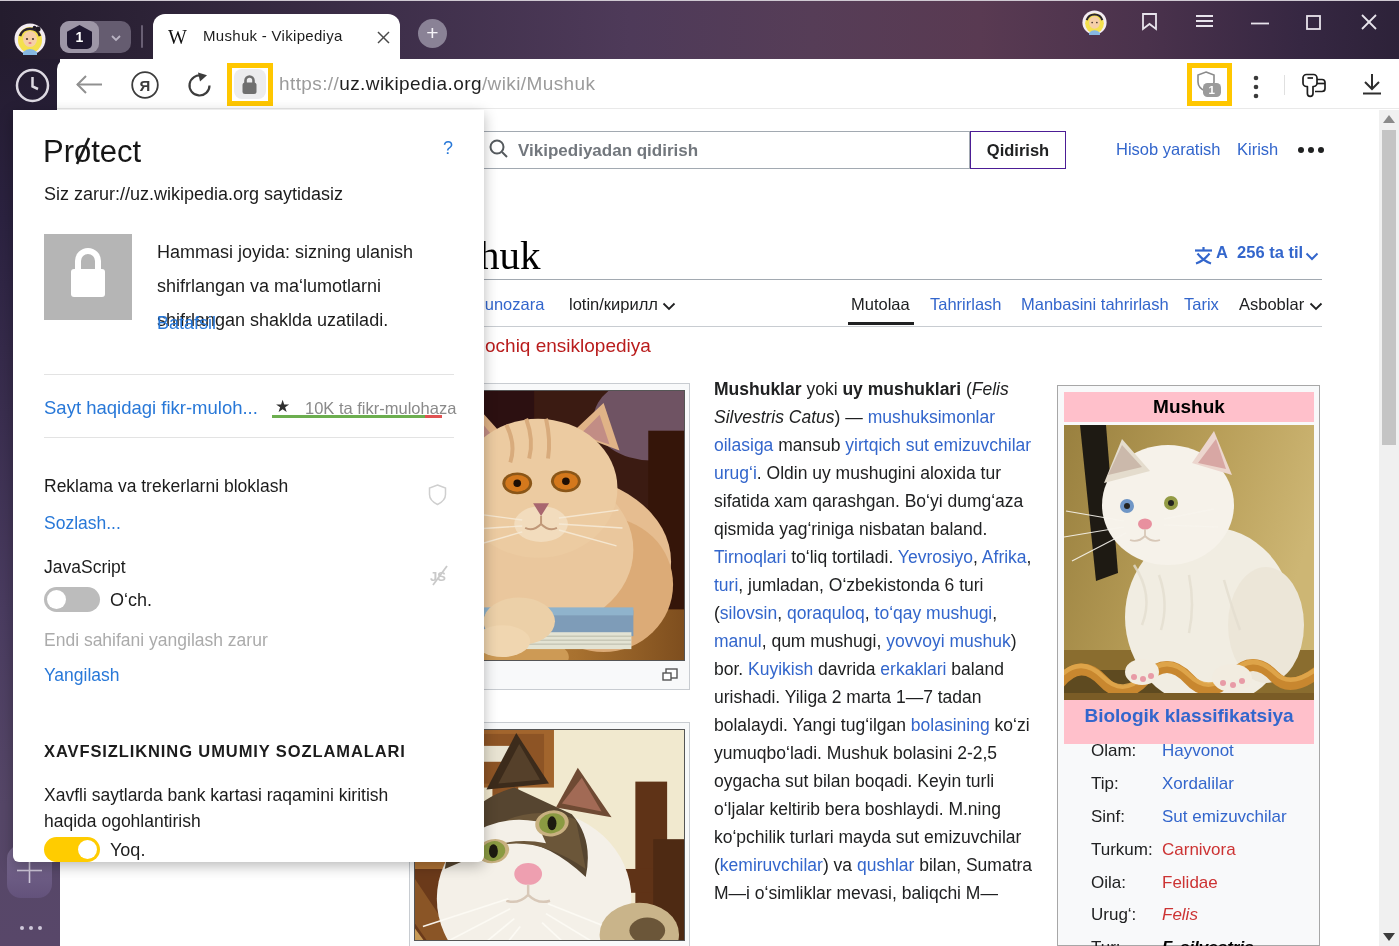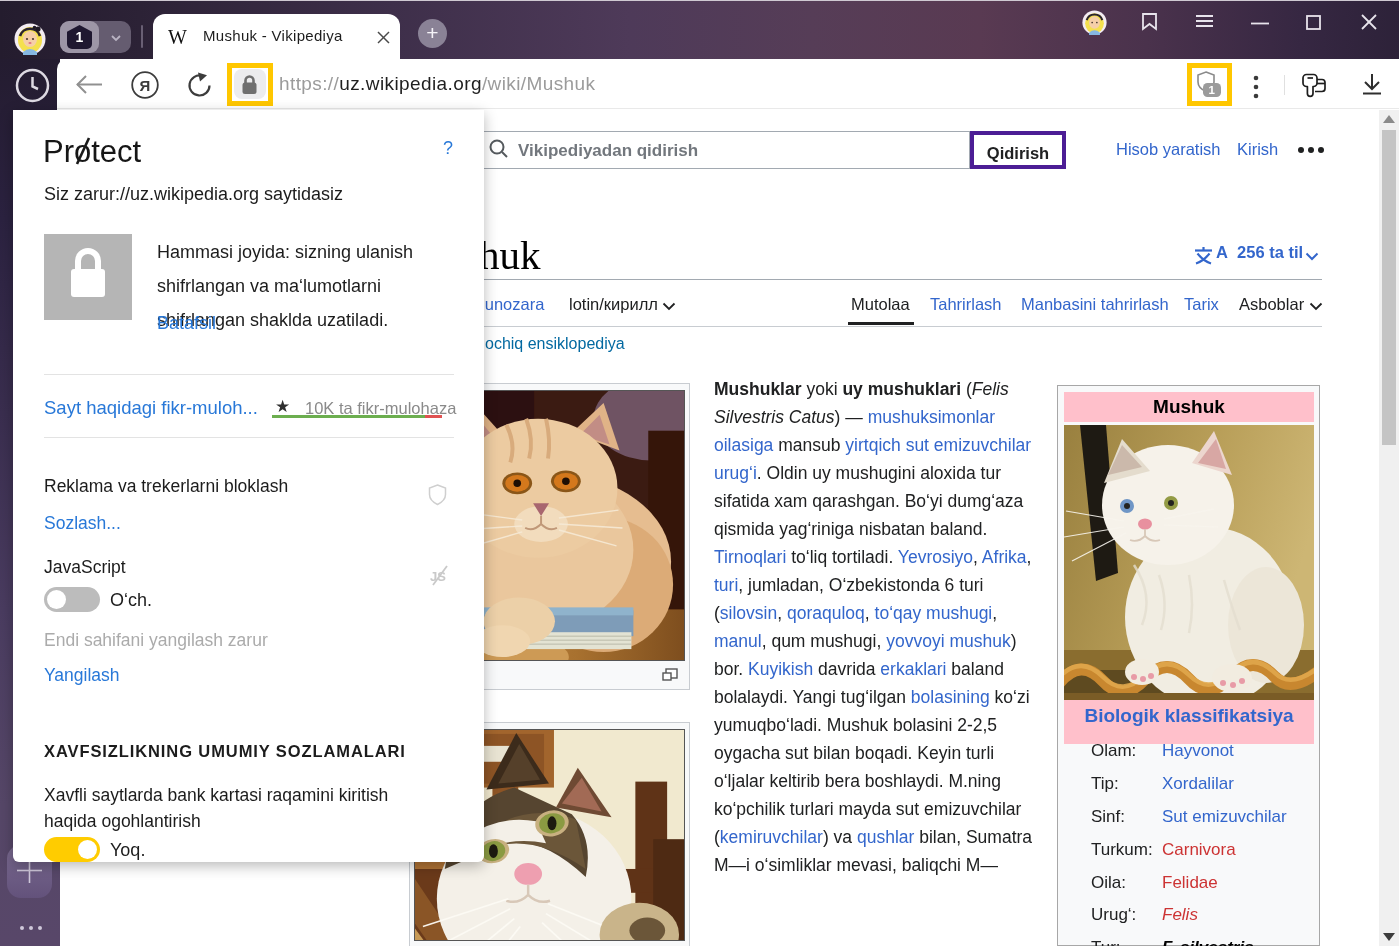--- a/index.html
+++ b/index.html
@@ -39,32 +39,32 @@
 #sidedots { position:absolute; left:19px; top:866px; width:24px; height:6px; }
 
 
 #scrollbar { position:absolute; top:110px; right:0; width:20px; height:836px; background:#f0f0f0; }
 #scrollthumb { position:absolute; top:20px; left:3px; width:14px; height:315px; background:#c4c4c4; }
 
 
 #page { position:absolute; top:110px; left:60px; width:1319px; height:836px; background:#fff; overflow:hidden; }
 
 .sinput { position:absolute; left:417px; top:21px; width:493px; height:38px; border:1px solid #a2a9b1; background:#fff; }
-.sbtn { position:absolute; left:910px; top:21px; width:96px; height:38px; border:4px solid #4c1d95; background:#fff; font-size:16.5px; font-weight:bold; color:#202122; text-align:center; line-height:36px; }
+.sbtn { position:absolute; left:910px; top:21px; width:96px; height:38px; border:1px solid #4c1d95; background:#fff; font-size:16.5px; font-weight:bold; color:#202122; text-align:center; line-height:36px; }
 .placeholder { position:absolute; left:458px; top:31px; font-size:17px; color:#72777d;font-weight:bold; }
 .hylink { position:absolute; top:30px; font-size:16.5px; color:#3366cc; }
 #h1t { position:absolute; left:346px; top:121px; font-family:"Liberation Serif",serif; font-size:41px; color:#000; }
 #langchip { position:absolute; left:1156px; top:133px; color:#36c; font-size:16.5px; font-weight:bold; }
 .trule { position:absolute; left:346px; top:169px; width:916px; height:1px; background:#a2a9b1; }
 .tabsrule { position:absolute; left:346px; top:216px; width:916px; height:1px; background:#c8ccd1; }
 .ptab { position:absolute; top:185px; font-size:16.5px; }
 .ptab.blue { color:#3366cc; }
 .ptab.blk { color:#202122; }
 #mutolaaline { position:absolute; left:788px; top:212px; width:66px; height:3px; background:#202122; }
-#tagline { position:absolute; left:425px; top:225px; font-size:16px; color:#0369a1; }
+#tagline { position:absolute; left:425px; top:225px; font-size:19px; color:#b91c1c; }
 
 
 .thumb { position:absolute; border:1px solid #c8ccd1; background:#f8f9fa; }
 #thumb1 { left:349px; top:273px; width:281px; height:307px; }
 #thumb2 { left:349px; top:612px; width:281px; height:330px; }
 .timg { position:absolute; left:4px; top:6px; width:271px; height:271px; border:1px solid #555; }
 .magicon { position:absolute; }
 
 
 #bodytext { position:absolute; left:654px; top:265px; width:330px; font-size:17.5px; line-height:28px; color:#202122; }
@@ -272,20 +272,21 @@
       <div class="bl"><i>Silvestris Catus</i>) — <a>mushuksimonlar</a></div>
       <div class="bl"><a>oilasiga</a> mansub <a>yirtqich sut emizuvchilar</a></div>
       <div class="bl"><a>urug‘i</a>. Oldin uy mushugini aloxida tur</div>
       <div class="bl">sifatida xam qarashgan. Bo‘yi dumg‘aza</div>
       <div class="bl">qismida yag‘riniga nisbatan baland.</div>
       <div class="bl"><a>Tirnoqlari</a> to‘liq tortiladi. <a>Yevrosiyo</a>, <a>Afrika</a>,</div>
       <div class="bl"><a>turi</a>, jumladan, O‘zbekistonda 6 turi</div>
       <div class="bl">(<a>silovsin</a>, <a>qoraquloq</a>, <a>to‘qay mushugi</a>,</div>
       <div class="bl"><a>manul</a>, qum mushugi, <a>yovvoyi mushuk</a>)</div>
       <div class="bl">bor. <a>Kuyikish</a> davrida <a>erkaklari</a> baland</div>
+      <div class="bl">urishadi. Yiliga 2 marta 1—7 tadan</div>
       <div class="bl">bolalaydi. Yangi tug‘ilgan <a>bolasining</a> ko‘zi</div>
       <div class="bl">yumuqbo‘ladi. Mushuk bolasini 2-2,5</div>
       <div class="bl">oygacha sut bilan boqadi. Keyin turli</div>
       <div class="bl">o‘ljalar keltirib bera boshlaydi. M.ning</div>
       <div class="bl">ko‘pchilik turlari mayda sut emizuvchilar</div>
       <div class="bl">(<a>kemiruvchilar</a>) va <a>qushlar</a> bilan, Sumatra</div>
       <div class="bl">M—i o‘simliklar mevasi, baliqchi M—</div>
     </div>
 
     <div id="infobox">

